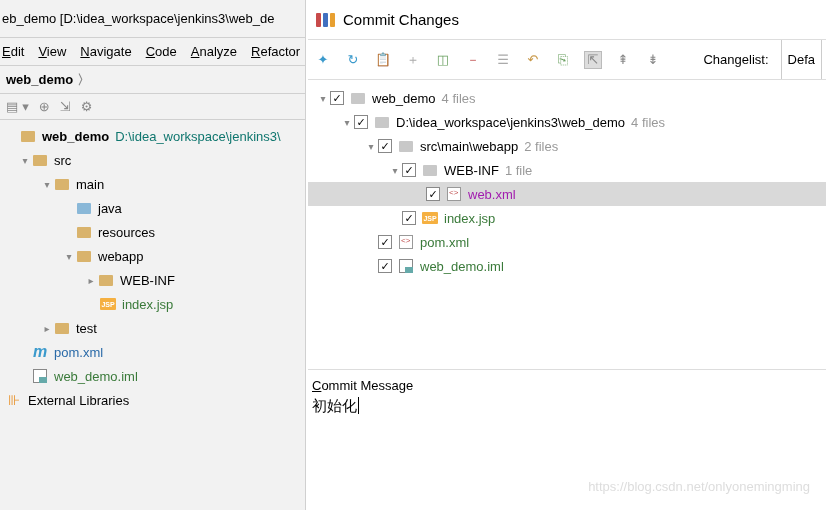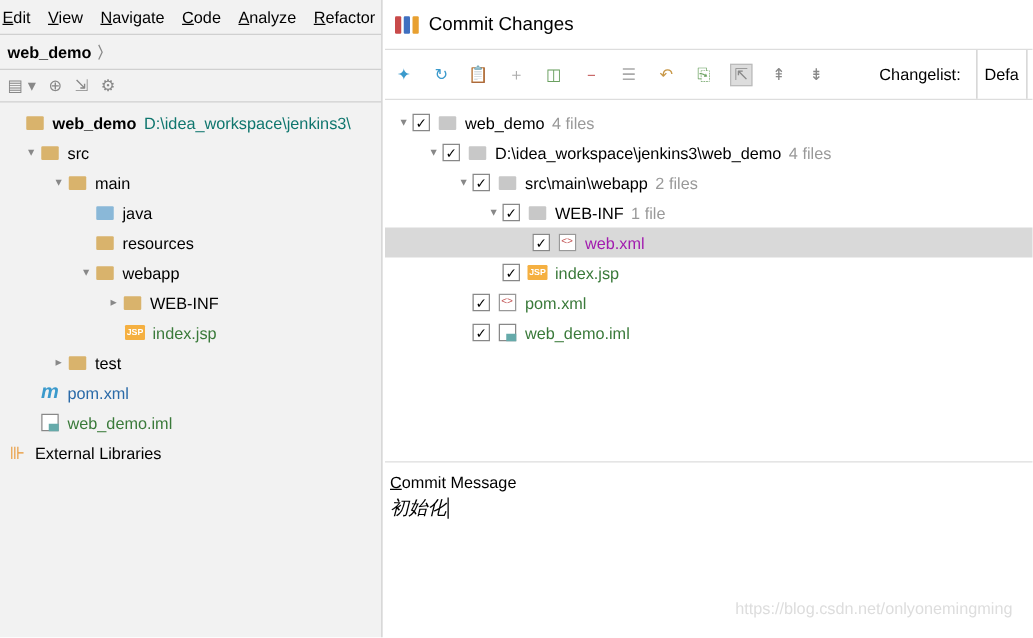--- a/index.html
+++ b/index.html
@@ -44,20 +44,21 @@
 .commit-msg { padding: 8px 4px; }
 .commit-msg .label { text-decoration: underline; text-decoration-color: transparent; margin-bottom: 4px; display: block; }
 .commit-msg .label::first-letter { text-decoration: underline; }
 .watermark { position: absolute; bottom: 16px; right: 16px; color: #ddd; font-size: 13px; }
 .cursor-bar { border-right: 1px solid #000; padding-right: 1px; }
 </style>
 </head>
 <body>
 
 <div class="left-panel">
+  <div class="title-bar">eb_demo [D:\idea_workspace\jenkins3\web_de</div>
   <div class="menu-bar">
     <span>Edit</span>
     <span>View</span>
     <span>Navigate</span>
     <span>Code</span>
     <span>Analyze</span>
     <span>Refactor</span>
   </div>
   <div class="breadcrumb">
     <span>web_demo</span>
@@ -261,19 +262,19 @@
       <span class="indent" style="width:70px"></span>
       <span class="checkbox">✓</span>
       <span class="icon-box">
           <span class="iml-icon"></span>
         </span>
       <span style="color:#3a7a3a">web_demo.iml</span>
     </div>
   </div>
   <div class="commit-msg">
     <span class="label">Commit Message</span>
-    <div style="font-size:15px;font-style:italic;">
+    <div style="font-size:15px;">
       <span class="cursor-bar">初始化</span>
     </div>
   </div>
 </div>
 
 <div class="watermark">https://blog.csdn.net/onlyonemingming</div>
 
 </body></html>

